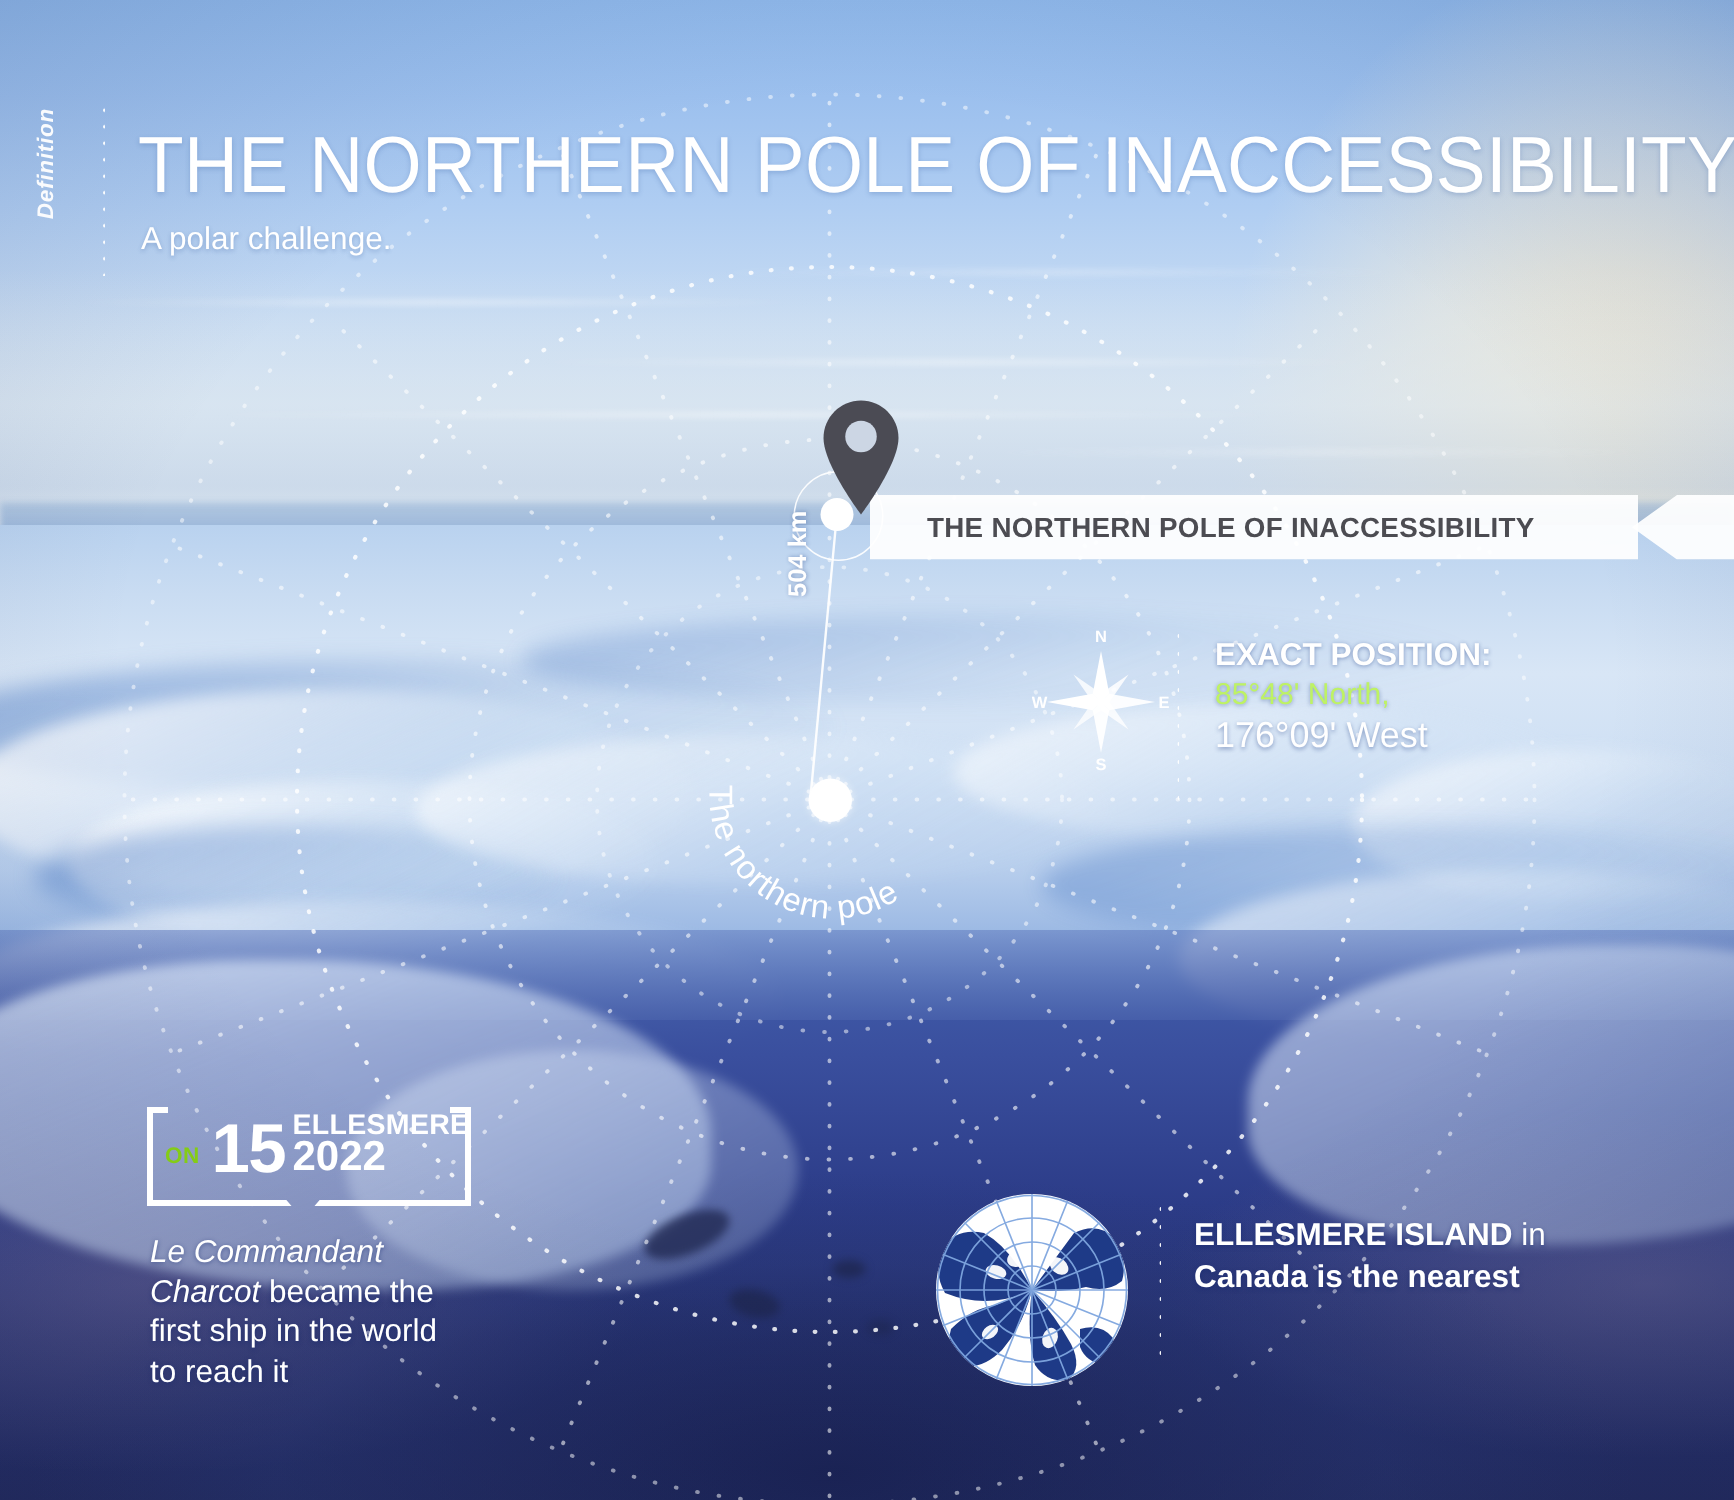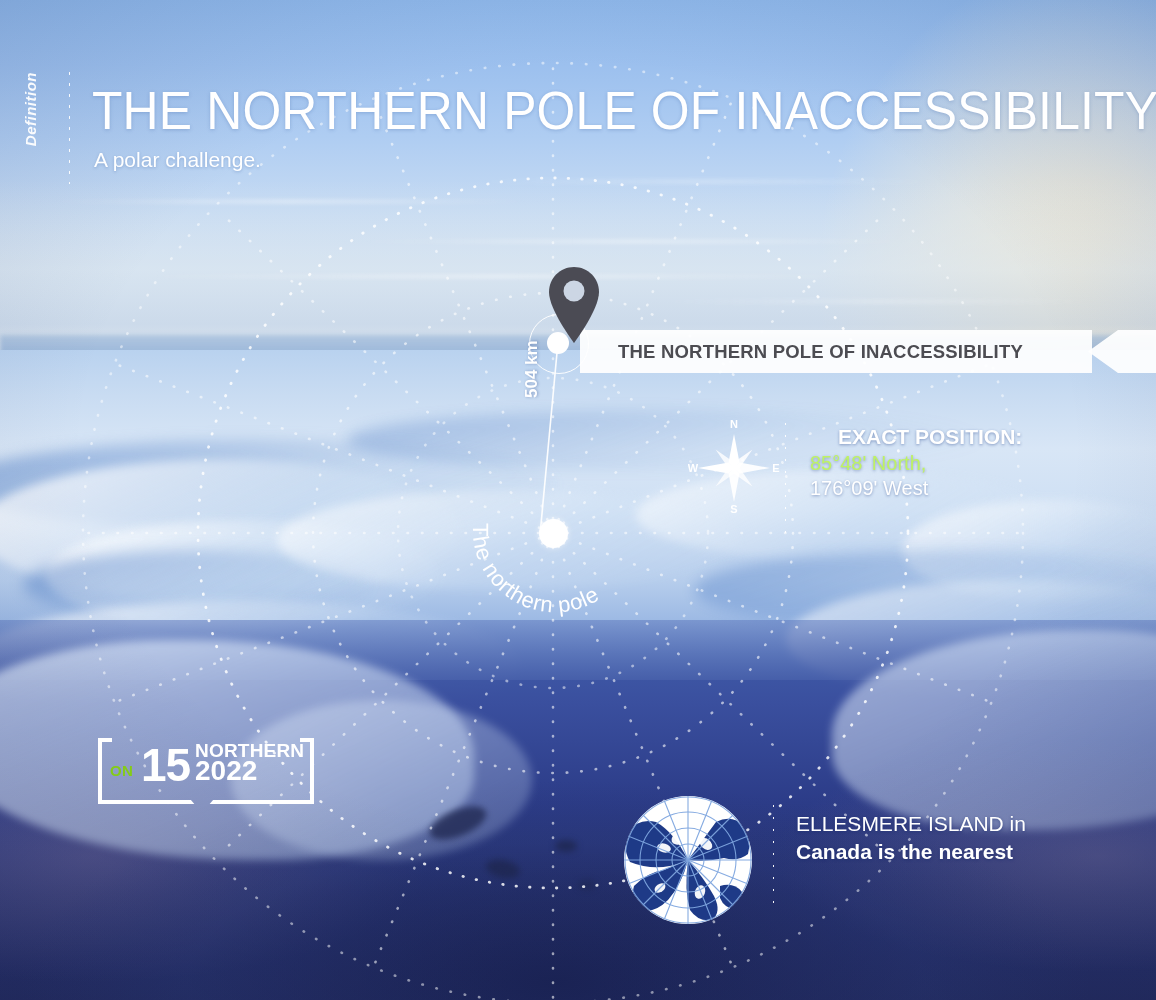--- a/index.html
+++ b/index.html
@@ -151,28 +151,27 @@
   
   .pos-dots{
     position:absolute;left:784px;top:418px;width:2px;height:120px;
     background-image:radial-gradient(circle, #fff 1.3px, rgba(255,255,255,0) 1.7px);
     background-size:5px 12px;background-repeat:repeat-y;opacity:.95;
   }
   .pos-title{
     position:absolute;left:810px;top:425px;
     font-size:21px;font-weight:700;color:#ffffff;
     text-shadow:0 1px 3px rgba(30,60,130,.45);
-    margin-left:28px;
   }
   .pos-l1{
     position:absolute;left:810px;top:452px;font-size:20px;color:#bef264;font-weight:400;
     text-shadow:0 1px 3px rgba(30,60,130,.45);
   }
   .pos-l2{
-    position:absolute;left:810px;top:477px;font-size:20px;color:#ffffff;font-weight:400;
+    position:absolute;left:810px;top:477px;font-size:24px;color:#ffffff;font-weight:400;
     text-shadow:0 1px 3px rgba(30,60,130,.45);
   }
 
   
   .badge{position:absolute;left:98px;top:738px;width:216px;height:66px;}
   .badge-on{
     position:absolute;left:110px;top:762px;font-size:15px;font-weight:700;color:#84cc16;letter-spacing:.3px;
   }
   .badge-num{
     position:absolute;left:141px;top:742px;font-size:46px;font-weight:700;color:#fff;line-height:1;letter-spacing:-1px;
@@ -194,21 +193,21 @@
   .globe{position:absolute;left:620px;top:792px;width:136px;height:136px;}
   .ell-dots{
     position:absolute;left:772px;top:800px;width:2px;height:110px;
     background-image:radial-gradient(circle, #fff 1.3px, rgba(255,255,255,0) 1.7px);
     background-size:5px 12px;background-repeat:repeat-y;opacity:.95;
   }
   .ell-t1{
     position:absolute;left:796px;top:812px;font-size:21px;color:#fff;font-weight:400;
     text-shadow:0 1px 3px rgba(20,40,110,.5);
   }
-  .ell-t1 b{font-weight:400;}
+  .ell-t1 b{font-weight:700;}
   .ell-t2{
     position:absolute;left:796px;top:840px;font-size:21px;color:#fff;font-weight:700;
     text-shadow:0 1px 3px rgba(20,40,110,.5);
   }
   .ell-t3{
     position:absolute;left:796px;top:866px;font-size:21px;color:#fff;font-weight:400;
     text-shadow:0 1px 3px rgba(20,40,110,.5);
   }
 </style>
 </head>
@@ -342,23 +341,29 @@
   <div class="pos-dots"></div>
   <div class="pos-title">EXACT POSITION:</div>
   <div class="pos-l1">85°48' North,</div>
   <div class="pos-l2">176°09' West</div>
 
   <svg class="badge" viewBox="0 0 216 66">
     <path d="M14,2 L2,2 L2,64 L92,64 L104,78 L116,64 L214,64 L214,2 L202,2" fill="none" stroke="#ffffff" stroke-width="4" stroke-linejoin="miter"></path>
   </svg>
   <div class="badge-on">ON</div>
   <div class="badge-num">15</div>
-  <div class="badge-mon">NORTHERN</div>
+  <div class="badge-mon">ELLESMERE</div>
   <div class="badge-year">2022</div>
 
+  <div class="charcot">
+    <i>Le Commandant</i><br>
+    <i>Charcot</i><span> became the</span><br>
+    <span>first ship in the world</span><br>
+    <span>to reach it</span>
+  </div>
 
   <svg class="globe" viewBox="0 0 136 136">
     <defs>
       <clipPath id="globeclip">
           <circle cx="68" cy="68" r="64"></circle>
         </clipPath>
     </defs>
     <circle cx="68" cy="68" r="64" fill="#ffffff"></circle>
     <g clip-path="url(#globeclip)">
 

